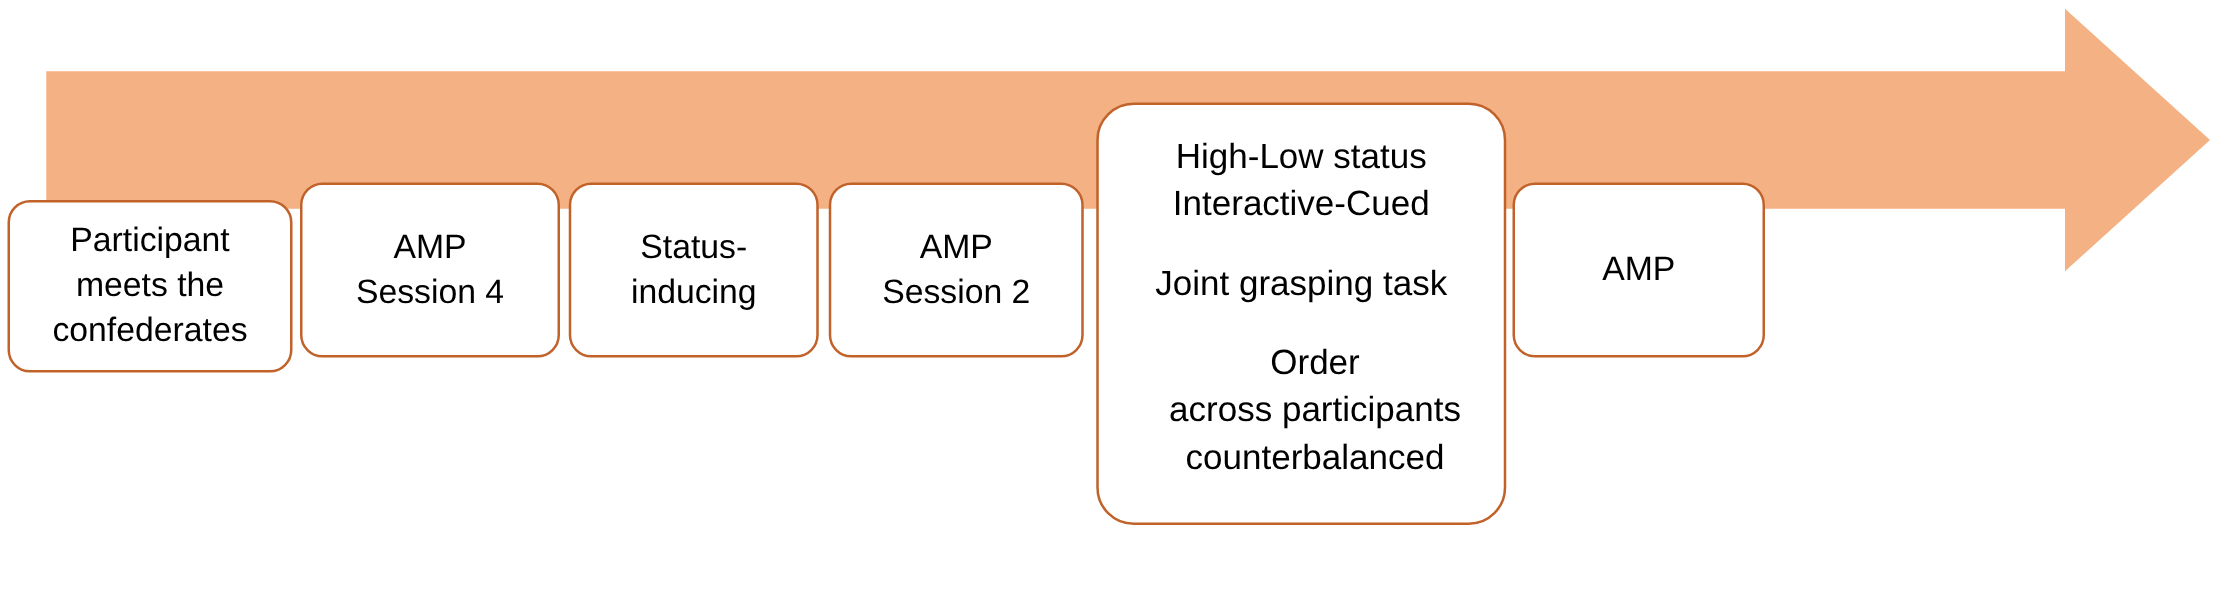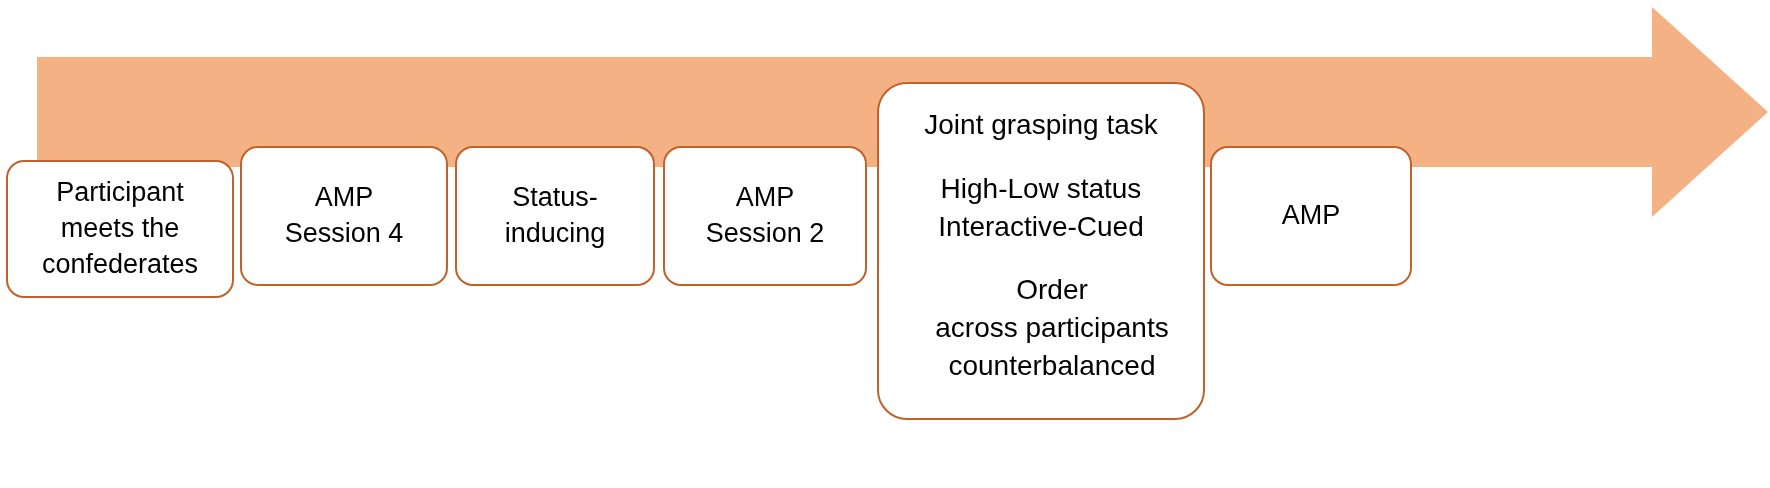--- a/index.html
+++ b/index.html
@@ -83,25 +83,25 @@
     <span class="line">inducing</span>
   </div>
 
   <div class="step-box" style="left:663px; top:146px; width:204px; height:140px;">
     <span class="line">AMP</span>
     <span class="line">Session 2</span>
   </div>
 
   <div class="step-box big-box" style="left:877px; top:82px; width:328px; height:338px;">
     <span class="para">
-      <span class="line">Joint grasping task</span>
+      <span class="line">High-Low status</span>
+      <span class="line">Interactive-Cued</span>
     </span>
     <span class="para">
-      <span class="line">High-Low status</span>
-      <span class="line">Interactive-Cued</span>
+      <span class="line">Joint grasping task</span>
     </span>
     <span class="para">
       <span class="line">Order</span>
       <span class="line">across participants</span>
       <span class="line">counterbalanced</span>
     </span>
   </div>
 
   <div class="step-box" style="left:1210px; top:146px; width:202px; height:140px;">
     <span class="line">AMP</span>

